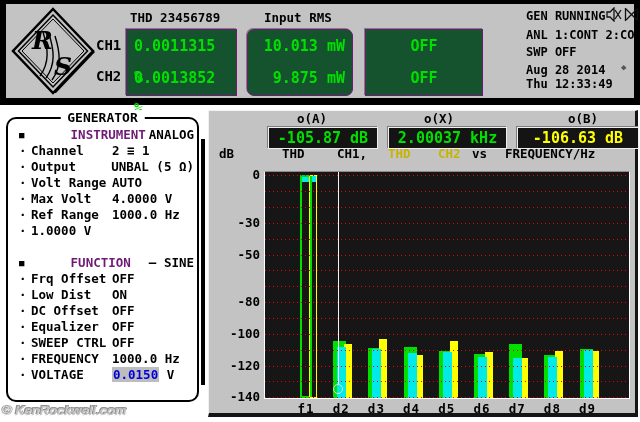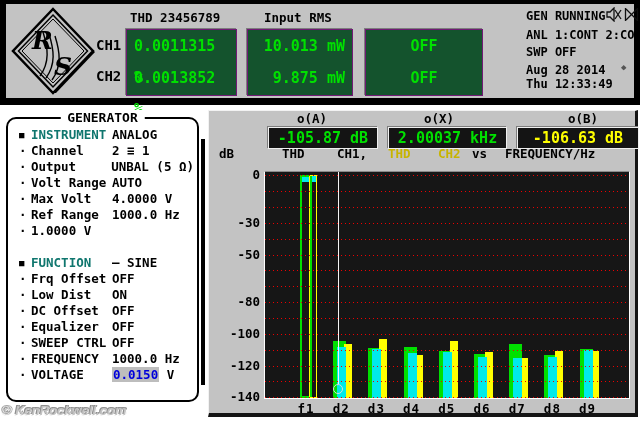--- a/index.html
+++ b/index.html
@@ -39,21 +39,21 @@
     position:absolute; left:50%; transform:translateX(-50%); top:-9px;
     background:#fff; padding:0 7px; font-size:13px; white-space:nowrap;
   }
   #gen-rows { position:absolute; left:8px; top:8px; width:178px; }
   .gen-row { display:flex; height:16px; line-height:16px; font-size:12.5px; white-space:pre; }
   .gen-row .bullet { width:15px; text-align:left; padding-left:3px; }
   .gen-row .bullet.sq { font-size:9px; line-height:17px; }
   .gen-row .lbl { width:81px; }
   .gen-row .val {}
   .gen-spacer { height:16px; }
-  .blue-txt { color:#0f766e; }
+  .blue-txt { color:#701a75;margin-left:40px; }
   .hl-val { background:#bdbdbd; color:#0000dc; padding:0 1px; }
   #gen-scrollbar { position:absolute; left:201px; top:139px; width:4px; height:246px; background:#000; }
 
   
   #chart-panel {
     position:absolute; left:208px; top:110px; width:430px; height:307px;
     background:#c3c3c3;
     border-top:1px solid #f2f2f2; border-left:1px solid #f2f2f2;
     border-right:3px solid #141414; border-bottom:4px solid #141414;
   }
@@ -108,21 +108,21 @@
   <div class="abs tb-label" style="left:130px; top:10px;">THD 23456789</div>
   <div class="abs tb-label" style="left:264px; top:10px;">Input RMS</div>
 
   <div class="abs ch-label" style="left:96px; top:37px;">CH1</div>
   <div class="abs ch-label" style="left:96px; top:68px;">CH2</div>
 
   <div class="val-box" style="left:126px; top:29px; width:111px; height:67px;">
     <div class="row green-txt">0.0011315 %</div>
     <div class="row green-txt">0.0013852 %</div>
   </div>
-  <div class="val-box" style="left:247px; top:29px; width:106px; height:67px;">
+  <div class="val-box" style="left:247px; top:29px; width:106px; height:67px;border-radius:7px;">
     <div class="row green-txt" style="text-align:right;">10.013 mW</div>
     <div class="row green-txt" style="text-align:right;">9.875 mW</div>
   </div>
   <div class="val-box" style="left:365px; top:29px; width:118px; height:67px;">
     <div class="row green-txt" style="text-align:center;">OFF</div>
     <div class="row green-txt" style="text-align:center;">OFF</div>
   </div>
 
   <div class="gen-line" style="top:9px;">GEN RUNNING</div>
   <div class="gen-line" style="top:28px;">ANL 1:CONT 2:CONT</div>

